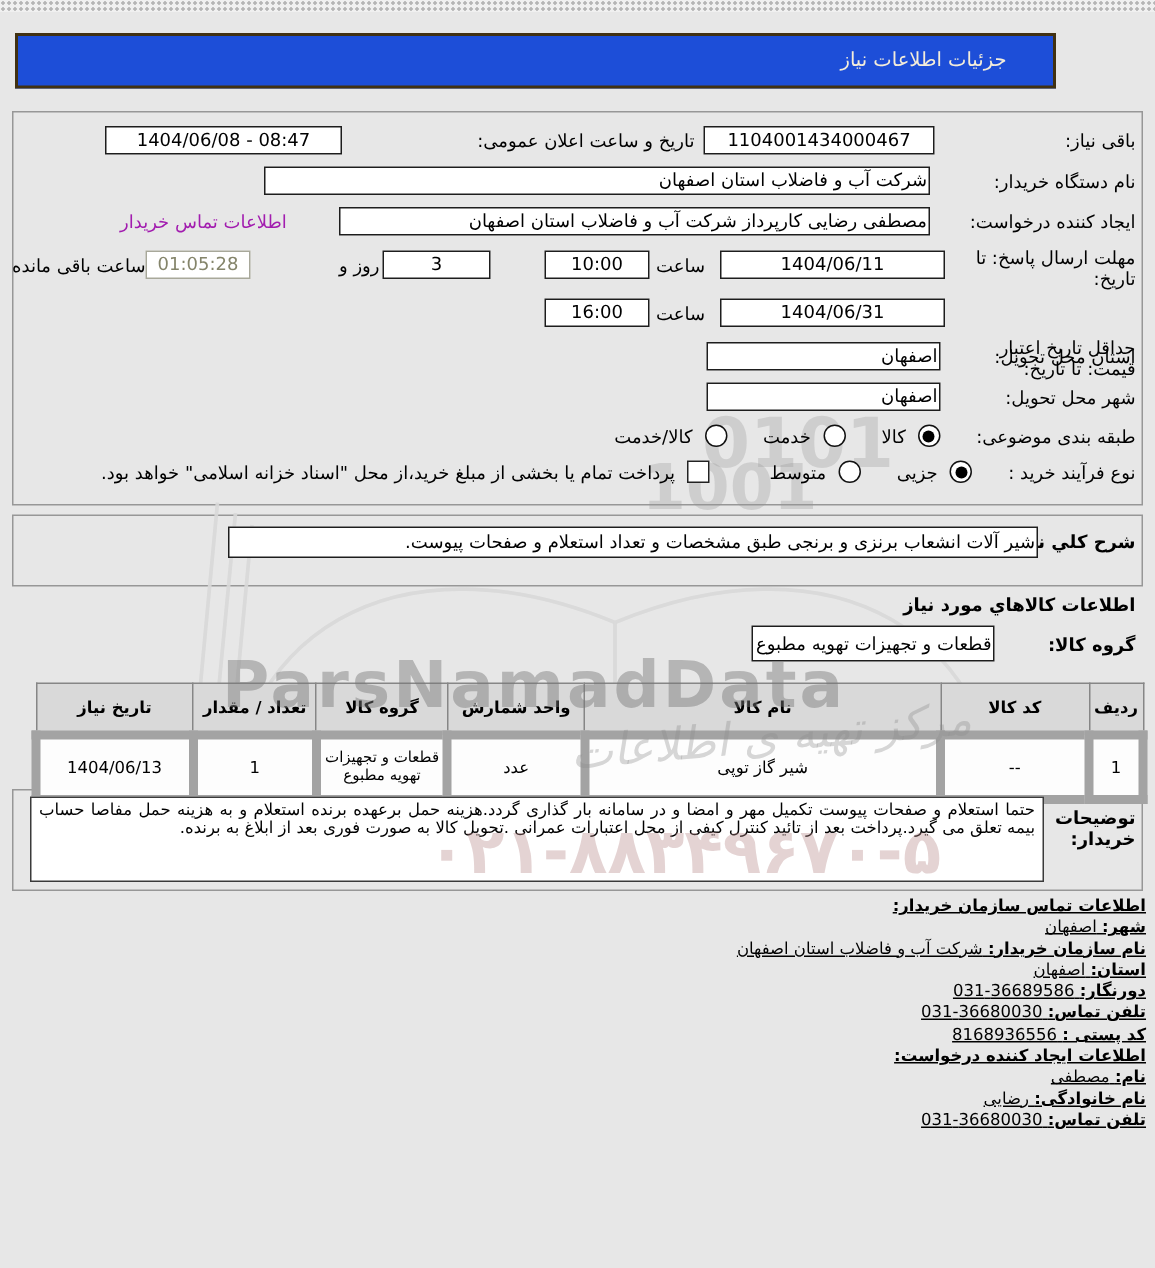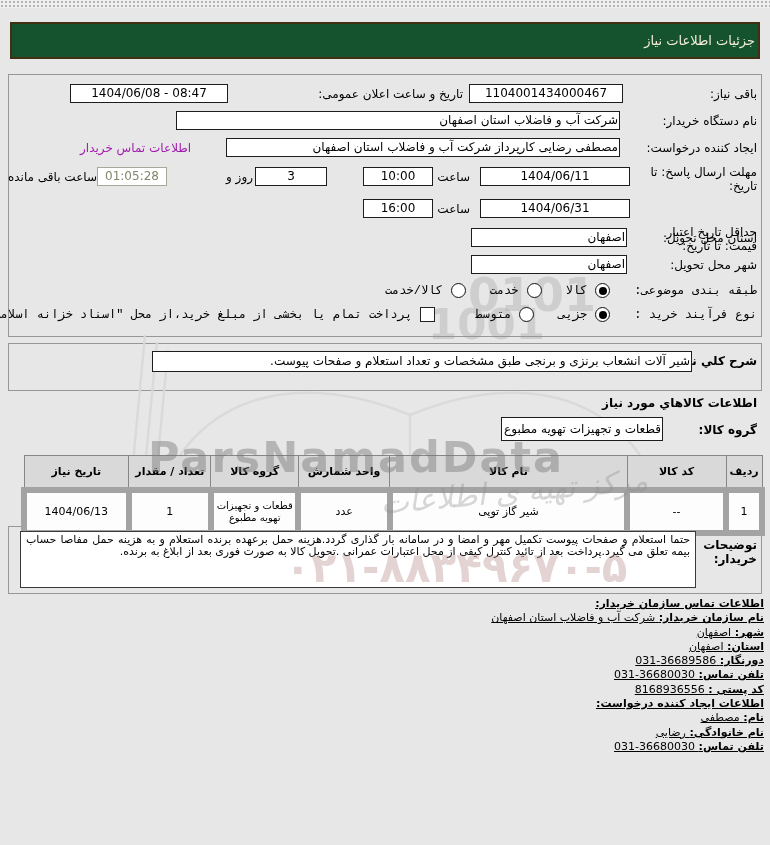--- a/index.html
+++ b/index.html
@@ -2,23 +2,23 @@
 <html lang="fa" dir="rtl"><head>
 <meta charset="utf-8">
 <style>
   html,body{margin:0;padding:0;background:#e7e7e7;}
   .page{position:relative;width:770px;height:845px;background:#e7e7e7;overflow:hidden;
         font-family:"DejaVu Sans","Liberation Sans",sans-serif;font-size:12px;color:#000;direction:rtl;}
   
   .top-strip{position:absolute;top:0;left:0;width:770px;height:8px;background:#f0f0f0;
              background-image:radial-gradient(circle,#b5b5b5 1px,transparent 1.3px);background-size:4px 4px;}
   
-  .title-bar{position:absolute;top:22px;left:10px;width:750px;height:37px;background:#14532d;
+  .title-bar{position:absolute;top:22px;left:10px;width:694px;height:37px;background:#1d4ed8;
              border:2px solid #413112;box-sizing:border-box;display:flex;align-items:center;
-             justify-content:flex-start;padding-right:3px;}
+             justify-content:flex-start;padding-right:31px;}
   .title-bar span{color:#f4edda;font-size:13px;}
   
   .panel{position:absolute;left:8px;width:754px;border:1px solid #979797;box-sizing:border-box;background:transparent;}
   .main-panel{top:74px;height:263px;}
   .desc-panel{top:343px;height:48px;}
   .notes-panel{top:526px;height:68px;}
   
   .lbl{position:absolute;white-space:nowrap;font-size:12px;color:#000;}
   .lbl2{position:absolute;font-size:12px;color:#000;text-align:right;line-height:14px;}
   .b{font-weight:bold;}
@@ -27,21 +27,21 @@
   .ltr{direction:ltr;text-align:center;}
   .rtl-box{text-align:right;}
   .countdown{background:#ffffff;border:1px solid #a8a89a;color:#85856b;direction:ltr;text-align:center;}
   .link{position:absolute;color:#a21caf;font-size:12px;white-space:nowrap;cursor:pointer;z-index:3;}
   
   .choice-row{position:absolute;display:flex;align-items:center;gap:8px;z-index:3;}
   .radio{width:13px;height:13px;border:1px solid #111;border-radius:50%;background:#fff;
          display:inline-flex;align-items:center;justify-content:center;flex:0 0 auto;}
   .radio.checked::after{content:"";width:8px;height:8px;border-radius:50%;background:#000;}
   .checkbox{width:13px;height:13px;border:1px solid #222;background:#fff;flex:0 0 auto;}
-  .opt-label{white-space:nowrap;font-family:Liberation Mono, monospace;}
+  .opt-label{white-space:nowrap;}
   .gap{display:inline-block;width:8px;}
   
   .goods-table{position:absolute;top:455px;left:21px;width:744px;border-collapse:collapse;z-index:3;
                font-size:11px;direction:rtl;}
   .goods-table th{background:#d9d9d9;border:1px solid #868686;font-weight:bold;height:29px;padding:1px 2px;}
   .goods-table td{background:#fdfdfd;border:6px solid #a3a3a3;height:35px;text-align:center;padding:1px 2px;}
   .goods-table .small{font-size:10px;line-height:12px;}
   
   .notes-box{position:absolute;top:531px;right:74px;width:676px;height:57px;background:#fff;
              border:1px solid #3a3a3a;box-sizing:border-box;padding:2px 5px;font-size:11px;
@@ -185,22 +185,22 @@
     </tr>
   </tbody>
     </table>
 
   <div class="panel notes-panel"></div>
   <span class="lbl2 b" style="top:538px;right:13px;width:58px;">توضیحات خریدار:</span>
   <div class="notes-box">حتما استعلام و صفحات پیوست تکمیل مهر و امضا و در سامانه بار گذاری گردد.هزینه حمل برعهده برنده استعلام و به هزینه حمل مفاصا حساب بیمه تعلق می گیرد.پرداخت بعد از تائید کنترل کیفی از محل اعتبارات عمرانی .تحویل کالا به صورت فوری بعد از ابلاغ به برنده.</div>
 
   <div class="info-block">
     <div class="b">اطلاعات تماس سازمان خریدار:</div>
+    <div><span class="b">شهر:</span> <span>اصفهان</span></div>
     <div><span class="b">نام سازمان خریدار:</span> <span>شرکت آب و فاضلاب استان اصفهان</span></div>
-    <div><span class="b">شهر:</span> <span>اصفهان</span></div>
     <div><span class="b">استان:</span> <span>اصفهان</span></div>
     <div><span class="b">دورنگار:</span> <span>36689586-031</span></div>
     <div><span class="b">تلفن تماس:</span> <span>36680030-031</span></div>
     <div><span class="b">کد پستی :</span> <span>8168936556</span></div>
     <div class="b">اطلاعات ایجاد کننده درخواست:</div>
     <div><span class="b">نام:</span> <span>مصطفی</span></div>
     <div><span class="b">نام خانوادگی:</span> <span>رضایی</span></div>
     <div><span class="b">تلفن تماس:</span> <span>36680030-031</span></div>
   </div>
 

